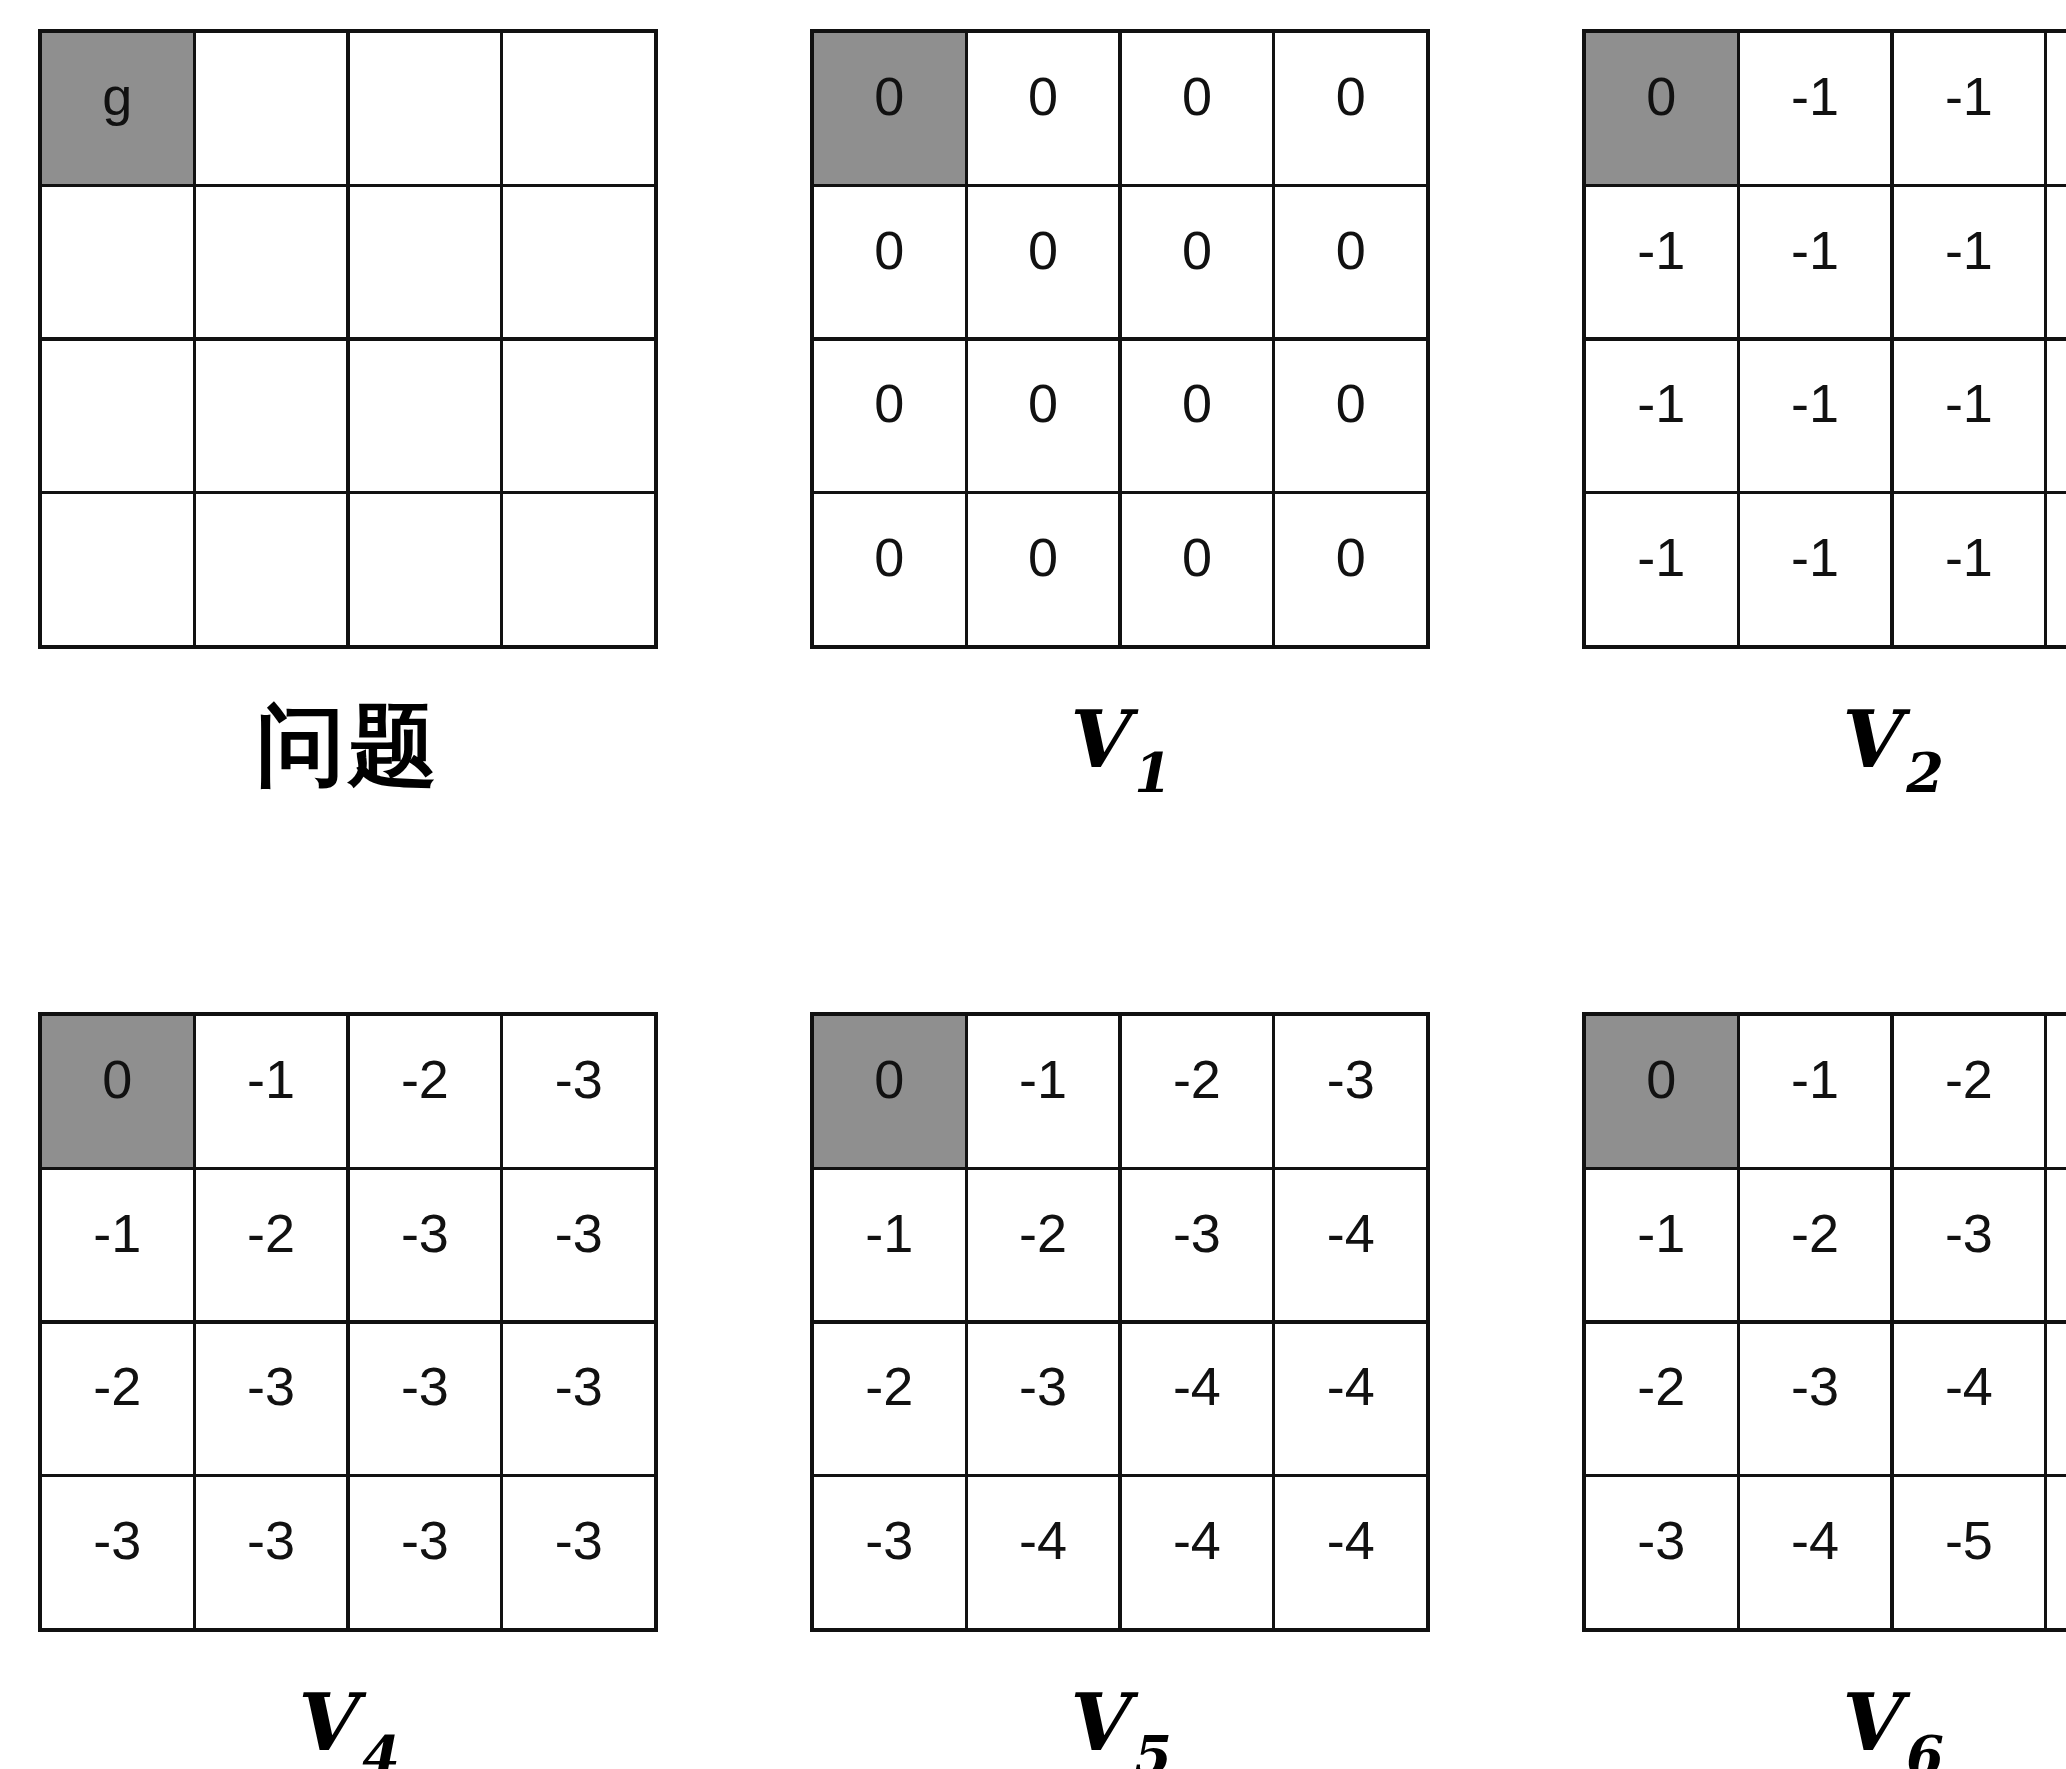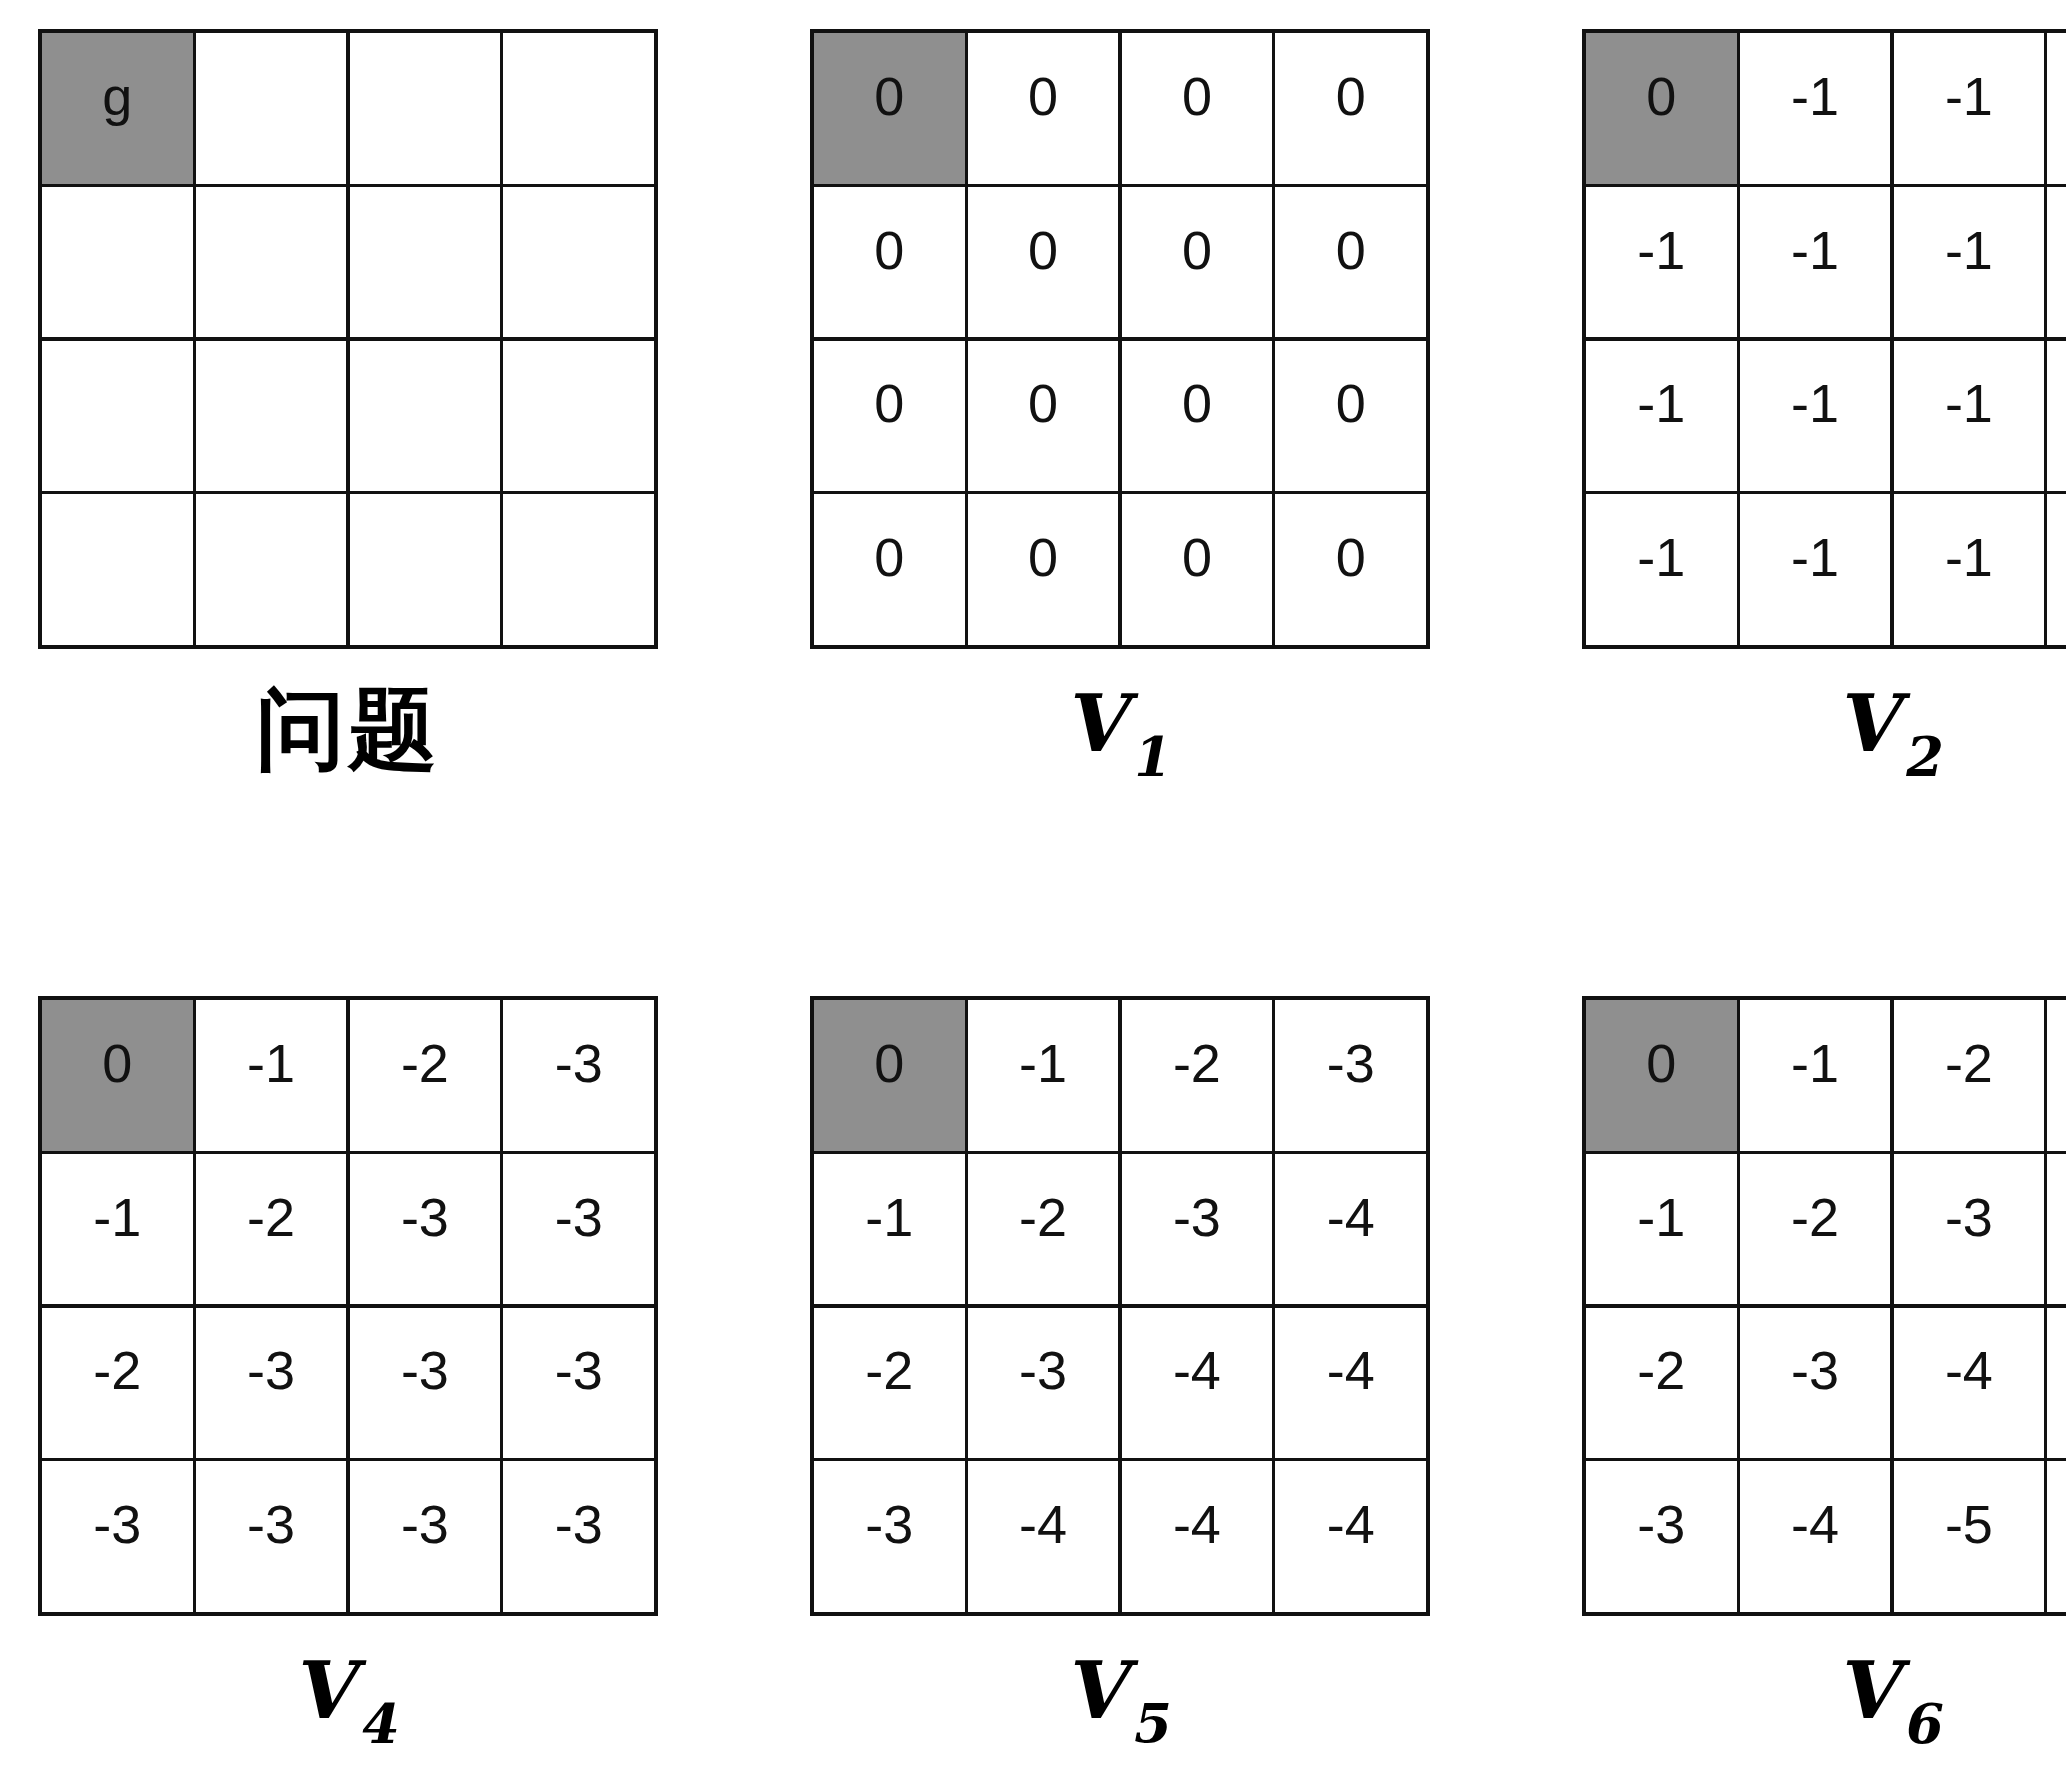--- a/index.html
+++ b/index.html
@@ -46,21 +46,21 @@
     color: #111111;
     display: flex;
     align-items: center;
     justify-content: center;
     font-size: 54px;
     box-sizing: border-box;
     padding-bottom: 25px;
   }
   .cell.goal { background: #8f8f8f; }
   .label {
-    margin-top: 35px;
+    margin-top: 51px;
     height: 103px;
     font-family: "DejaVu Serif", "Liberation Serif", serif;
     font-weight: bold;
     font-style: italic;
     font-size: 79px;
     color: #000000;
     line-height: 1;
     white-space: nowrap;
   }
   .label .sub {

